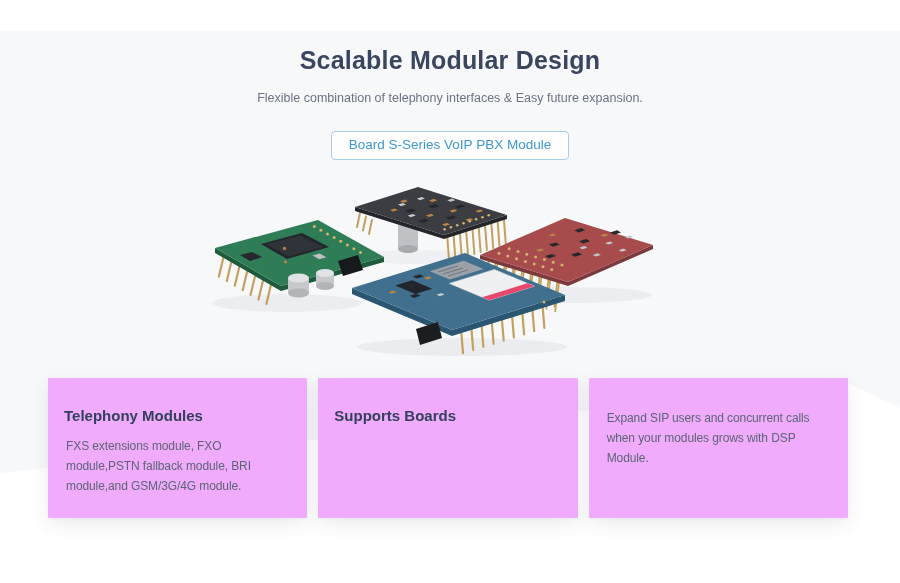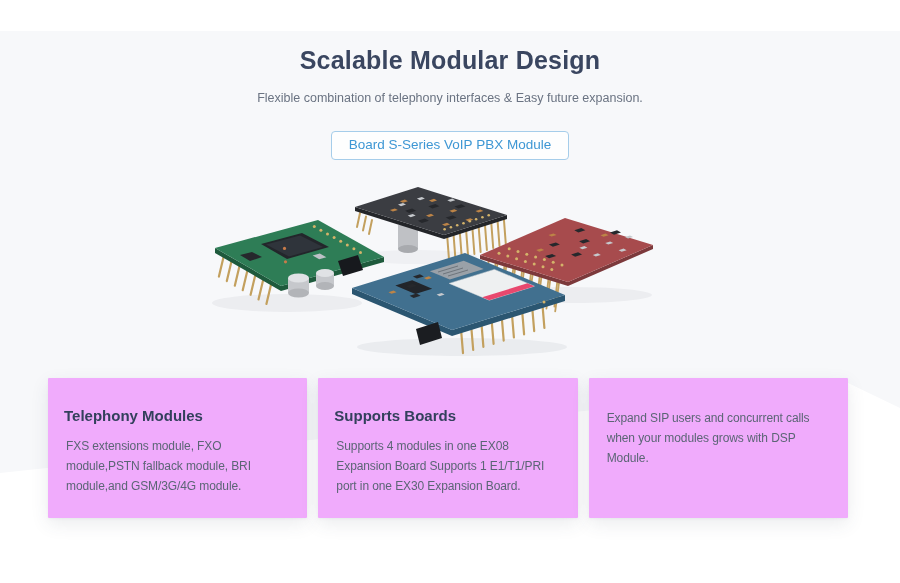--- a/index.html
+++ b/index.html
@@ -236,20 +236,19 @@
       </svg>
     </div>
 
     <div class="cards">
       <div class="card">
         <h3>Telephony Modules</h3>
         <p>FXS extensions module, FXO module,PSTN fallback module, BRI module,and GSM/3G/4G module.</p>
       </div>
       <div class="card">
         <h3>Supports Boards</h3>
-        <p>Supports 4 modules in one EX08 Expansion Board Supports 1 E1/T1/PRI port in one EX30 Expansion Board.</p>
       </div>
       <div class="card">
         <p>Expand SIP users and concurrent calls when your modules grows with DSP Module.</p>
       </div>
     </div>
   </div>
 </div>
 
 </body></html>

